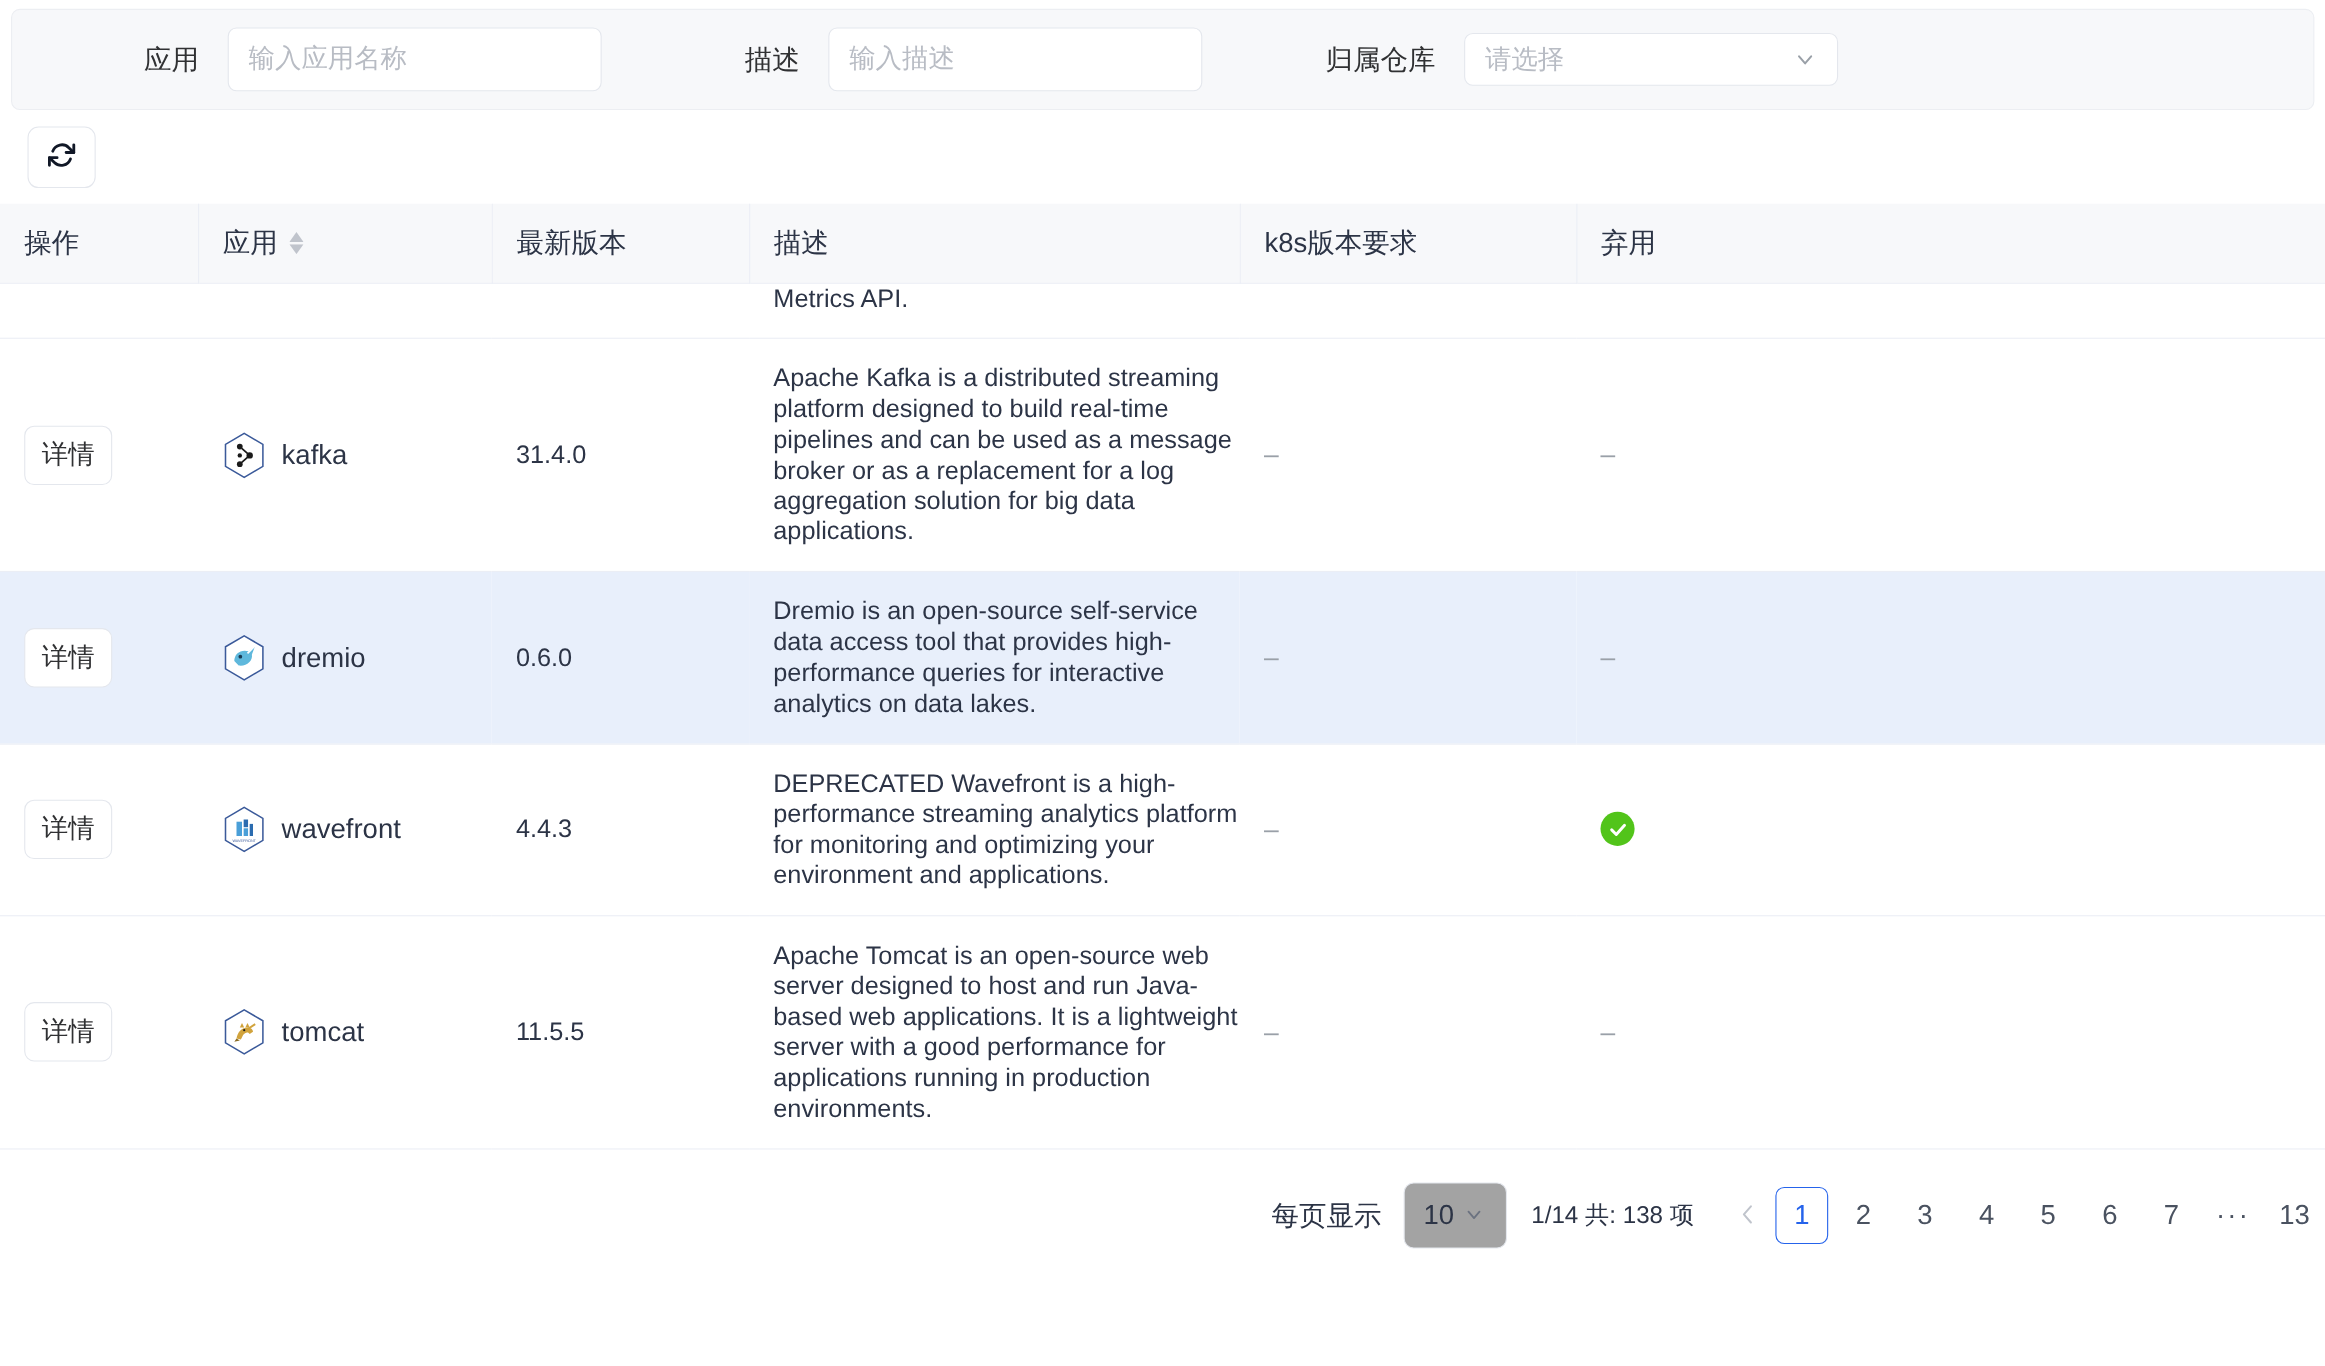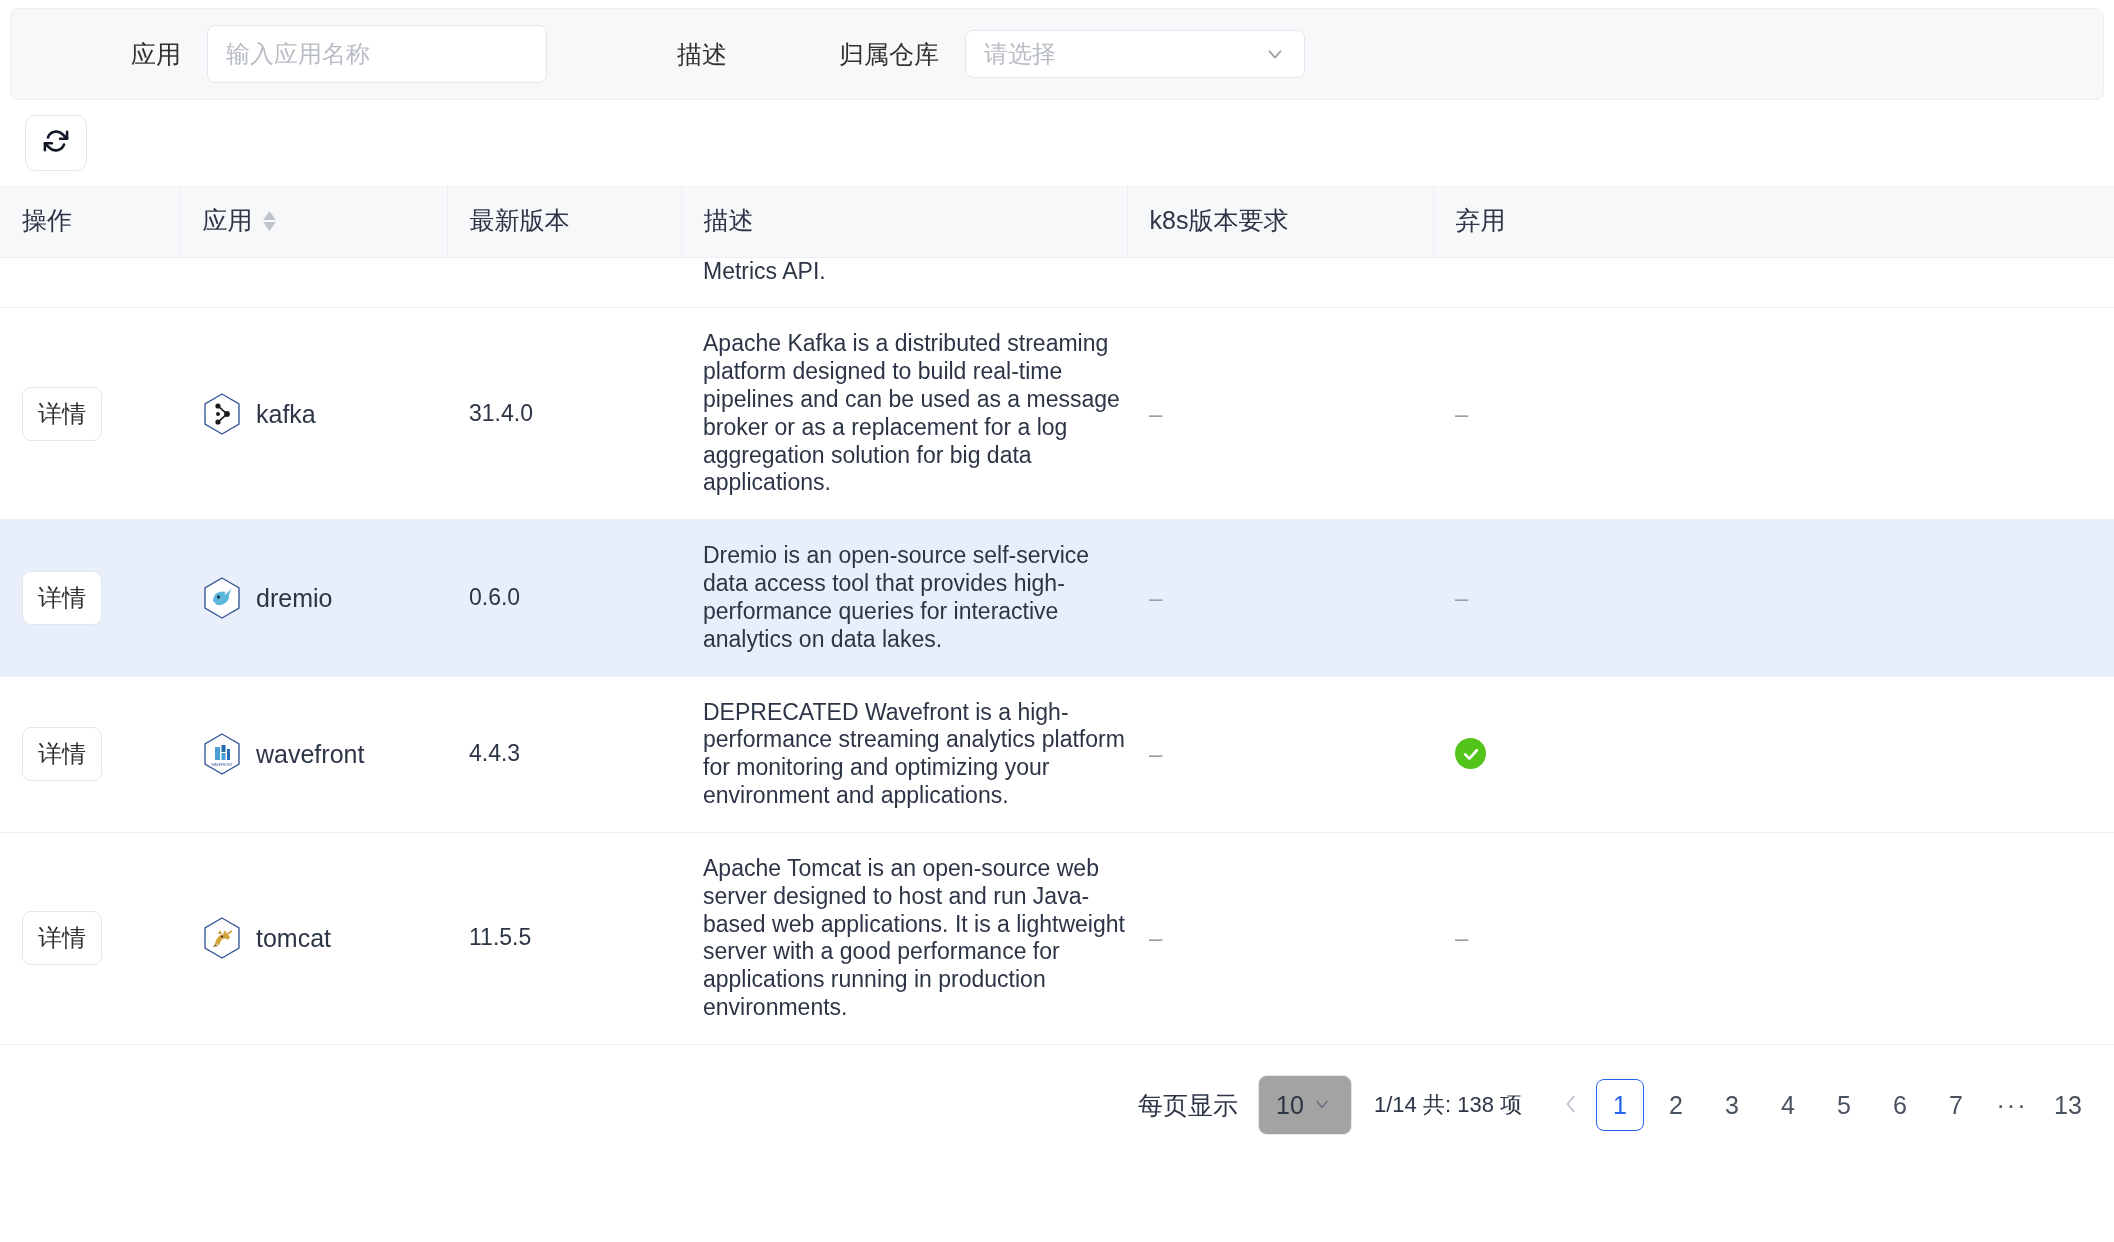--- a/index.html
+++ b/index.html
@@ -195,21 +195,21 @@
   .check-badge svg { display: block; }
 
   .desc { max-width: 420px; }
 
   
   .pagination-bar {
     height: 90px;
     display: flex;
     align-items: center;
     justify-content: flex-end;
-    padding-right: 18px;
+    padding-right: 0;
     gap: 0;
     box-sizing: border-box;
   }
   .per-page-label {
     font-size: 25px;
     color: #2c3446;
     margin-right: 20px;
   }
   .per-page-select {
     width: 92px;
@@ -287,20 +287,21 @@
 
 <div class="filter-bar">
 
   <div class="field-group" style="margin-left:120px;">
     <span class="field-label">应用</span>
     <input class="text-input" type="text" style="margin-left: 26px;" placeholder="输入应用名称">
   </div>
 
   <div class="field-group" style="margin-left:130px;">
     <span class="field-label">描述</span>
+    <input class="text-input" type="text" style="margin-left: 26px;" placeholder="输入描述">
   </div>
 
   <div class="field-group" style="margin-left:112px;">
     <span class="field-label">归属仓库</span>
     <div class="select-box" style="margin-left:26px;">
       <span class="select-placeholder">请选择</span>
       <span class="chev">
         <svg viewBox="0 0 24 24" width="22" height="22" fill="none" stroke="#9aa0a8" stroke-width="2" stroke-linecap="round" stroke-linejoin="round">
           <polyline points="6 9 12 16 18 9"></polyline>
         </svg>

